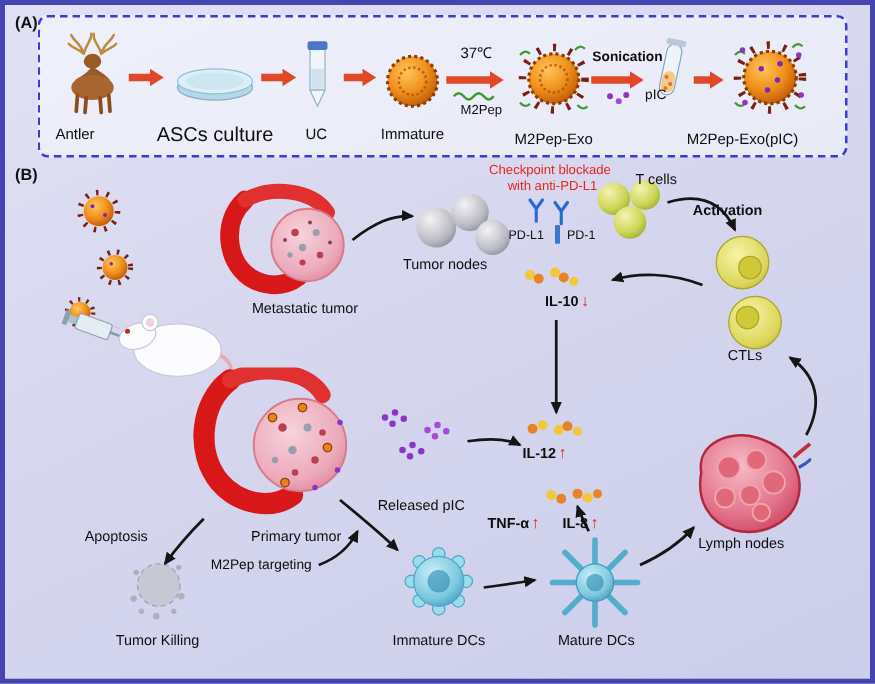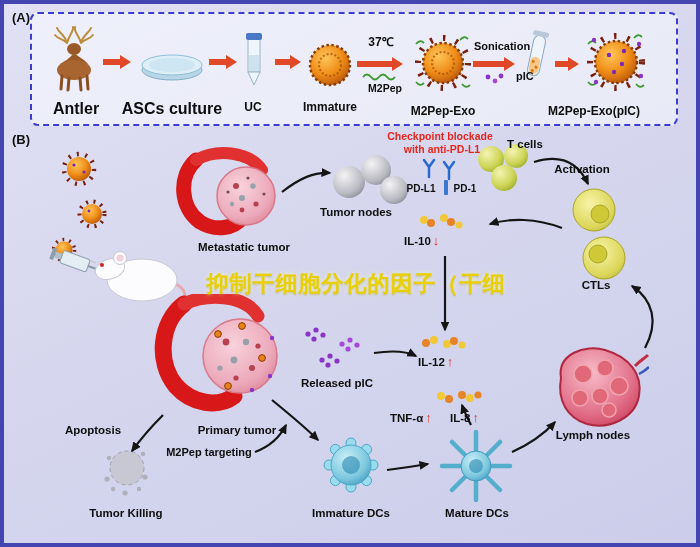--- a/index.html
+++ b/index.html
@@ -1,20 +1,20 @@
 <!DOCTYPE html>
 <html><head>
 <meta charset="utf-8">
 <style>
   *{margin:0;padding:0;box-sizing:border-box;}
   body{font-family:"Liberation Sans",sans-serif;background:#babcd8;}
   .fig{position:relative;width:700px;height:547px;background:linear-gradient(155deg,#e0e1f4 0%,#d6d7ee 45%,#cccdea 100%);border:4px solid #4545b2;overflow:hidden;}
   .ptag{position:absolute;font-weight:700;font-size:13px;color:#111;z-index:30;}
   .panelA{position:absolute;left:26px;top:8px;width:648px;height:114px;border:2px dashed #3c3cd4;border-radius:8px;background:rgba(250,251,255,.55);}
-  .lbl{position:absolute;transform:translateX(-50%);font-weight:700;font-size:11.5px;color:#0e0e0e;white-space:nowrap;z-index:25;}
+  .lbl{position:absolute;transform:translateX(-50%);font-weight:400;font-size:11.5px;color:#0e0e0e;white-space:nowrap;z-index:25;}
   .lbl.sm{font-size:10px;}
   .lbl.red{color:#e8251f;font-size:10.5px;}
   .lbl.med{font-weight:600;}
   .cyt{position:absolute;font-weight:700;font-size:11.5px;color:#0e0e0e;white-space:nowrap;z-index:25;}
   .cyt .dir{color:#e8251f;font-size:13px;font-weight:700;margin-left:2px;}
   .icon{position:absolute;z-index:10;}
   .overlay{position:absolute;left:0;top:0;z-index:18;pointer-events:none;}
   .wm{position:absolute;left:352px;top:266px;transform:translateX(-50%);text-align:center;color:#e9cf08;font-weight:800;font-size:22px;line-height:27px;letter-spacing:1px;white-space:nowrap;z-index:40;pointer-events:none;font-family:sans-serif;text-shadow:0 0 4px rgba(255,255,190,.85),0 1px 2px rgba(115,98,0,.45);}
   .pdsep{position:absolute;width:4px;height:15px;background:#3a78d0;border-radius:1px;z-index:20;}
 </style>
@@ -198,21 +198,21 @@
       </g>
       <g fill="#8a34c8">
         <circle cx="10" cy="10" r="2.2"></circle>
           <circle cx="55" cy="14" r="2.2"></circle>
           <circle cx="57" cy="46" r="2.2"></circle>
           <circle cx="12" cy="52" r="2.2"></circle>
       </g>
     </svg>
   </div>
 
-  <span class="lbl" style="left:72px;top:96px;font-size:16px">Antler</span>
+  <span class="lbl" style="left:56px;top:96px;font-size:12px">Antler</span>
   <span class="lbl" style="left:168px;top:96px;font-size:16px">ASCs culture</span>
   <span class="lbl" style="left:249px;top:96px;font-size:12px">UC</span>
   <span class="lbl" style="left:326px;top:96px;font-size:12px">Immature</span>
   <span class="lbl" style="left:439px;top:100px;font-size:12px">M2Pep-Exo</span>
   <span class="lbl" style="left:590px;top:100px;font-size:12px">M2Pep-Exo(pIC)</span>
 
   <span class="ptag" style="left:8px;top:128px">(B)</span>
 
   <div class="icon" style="left:56px;top:146px">
     <svg width="38" height="38" viewBox="0 0 38 38">
@@ -482,32 +482,31 @@
 
   <span class="lbl red" style="left:436px;top:126px">Checkpoint blockade</span>
   <span class="lbl red" style="left:438px;top:139px">with anti-PD-L1</span>
   <span class="lbl" style="left:352px;top:202px">Tumor nodes</span>
   <span class="lbl sm" style="left:417px;top:179px">PD-L1</span>
   <span class="lbl sm" style="left:461px;top:179px">PD-1</span>
   <span class="lbl" style="left:521px;top:134px">T cells</span>
   <span class="lbl med" style="left:578px;top:159px;font-weight:600">Activation</span>
   <span class="lbl" style="left:592px;top:275px">CTLs</span>
 
-  <div class="cyt" style="left:400px;top:229px"><span>IL-10</span><span class="dir">↓</span></div>
+  <div class="cyt" style="left:432px;top:229px"><span>IL-10</span><span class="dir">↓</span></div>
   <div class="cyt" style="left:414px;top:350px"><span>IL-12</span><span class="dir">↑</span></div>
   <div class="cyt" style="left:386px;top:406px"><span>TNF-α</span><span class="dir">↑</span></div>
   <div class="cyt" style="left:446px;top:406px"><span>IL-8</span><span class="dir">↑</span></div>
 
-  <span class="lbl" style="left:333px;top:373px">Released pIC</span>
+  <span class="lbl" style="left:333px;top:395px">Released pIC</span>
   <span class="lbl" style="left:240px;top:237px">Metastatic tumor</span>
   <span class="lbl" style="left:233px;top:420px">Primary tumor</span>
   <span class="lbl" style="left:205px;top:442px;font-size:11px">M2Pep targeting</span>
   <span class="lbl" style="left:89px;top:420px">Apoptosis</span>
   <span class="lbl" style="left:122px;top:503px">Tumor Killing</span>
   <span class="lbl" style="left:347px;top:503px">Immature DCs</span>
   <span class="lbl" style="left:473px;top:503px">Mature DCs</span>
   <span class="lbl" style="left:589px;top:425px">Lymph nodes</span>
 
   <div class="wm">
-    <div>抑制干细胞分化的因子（干细</div>
   </div>
 
 </div>
 
 </body></html>

